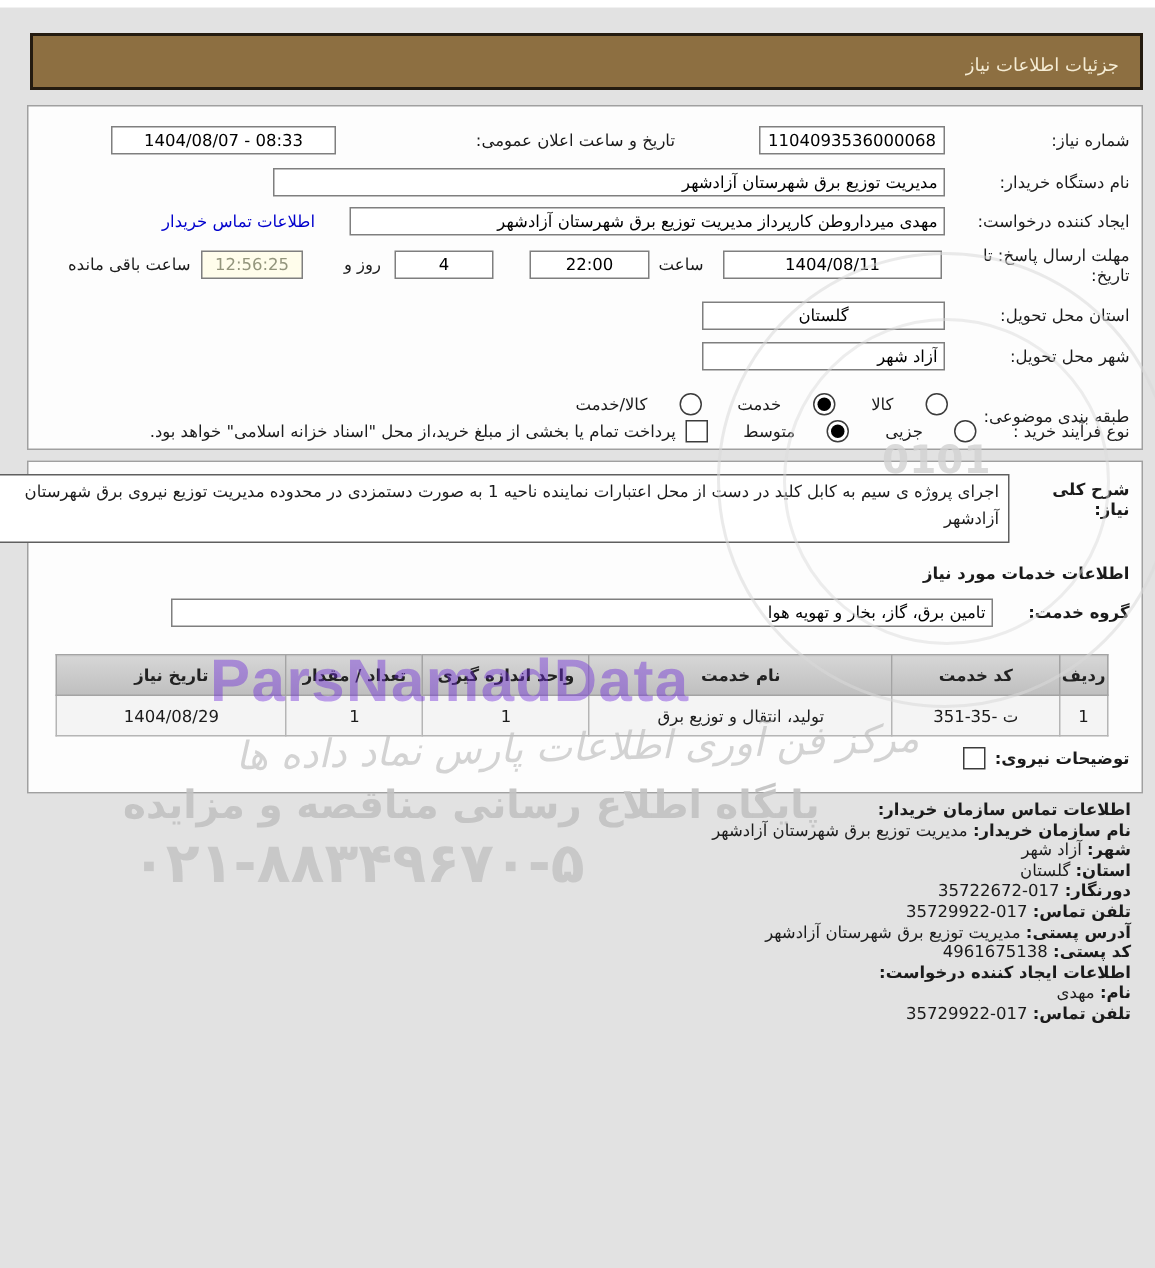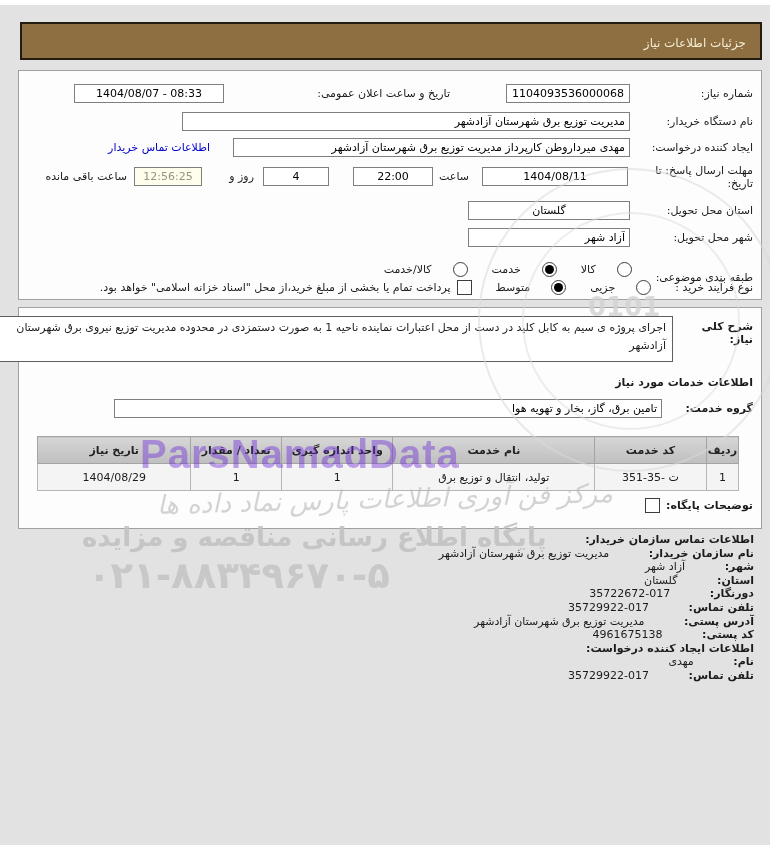--- a/index.html
+++ b/index.html
@@ -31,21 +31,21 @@
   .checkbox{width:13px;height:13px;border:1px solid #3c3c3c;background:#fff;display:inline-block;flex:none;}
 
   #descbox{position:absolute;top:8px;right:88px;width:683px;height:46px;border:1px solid #5f5f5f;background:#fff;padding:2px 6px;box-sizing:border-box;line-height:18px;overflow:hidden;}
 
   table#svc{position:absolute;top:128px;right:22px;width:702px;border-collapse:collapse;font-size:11px;}
   table#svc th{background:linear-gradient(#d6d6d6,#bfbfbf);border:1px solid #a4a4a4;height:24px;font-weight:bold;color:#222;}
   table#svc td{background:#f4f4f4;border:1px solid #b5b5b5;height:24px;text-align:center;}
 
   #contact{position:absolute;top:533px;right:16px;text-align:right;line-height:13.6px;z-index:10;}
   #contact .hline{font-weight:bold;}
-  #contact b{font-weight:bold;margin-left:36px;}
+  #contact b{font-weight:bold;}
 
   
   .wm{position:absolute;pointer-events:none;z-index:5;}
   #wm-circle1{top:168px;left:478px;width:300px;height:300px;border:2px solid #d9d9d9;border-radius:50%;opacity:.55;}
   #wm-circle2{top:212px;left:522px;width:214px;height:214px;border:2px solid #dcdcdc;border-radius:50%;opacity:.5;}
   #wm-digits{top:292px;left:588px;font-size:26px;font-weight:bold;color:#d2d2d2;opacity:.8;}
   #wm-brand{top:432px;left:140px;font-size:40px;font-weight:bold;color:#6d28d9;opacity:.42;letter-spacing:1px;font-family:Liberation Sans, sans-serif;}
   #wm-script{top:484px;left:55px;width:660px;text-align:center;font-size:26px;font-style:italic;color:#bdbdbd;opacity:.65;transform:rotate(-1.5deg);white-space:nowrap;}
   #wm-tagline{top:522px;left:82px;font-size:26px;font-weight:bold;color:#c2c2c2;opacity:.9;}
   #wm-phone{top:554px;left:88px;font-size:37px;font-weight:bold;color:#c7c7c7;letter-spacing:3px;direction:ltr;unicode-bidi:bidi-override;opacity:.95;}
@@ -158,21 +158,21 @@
           <td>ت -35-351</td>
           <td>تولید، انتقال و توزیع برق</td>
           <td>1</td>
           <td>1</td>
           <td>1404/08/29</td>
         </tr>
       </tbody>
     </table>
 
     <div class="optrow" style="top:190px;">
-      <span class="lbl blbl" style="position:static;">توضیحات پایگاه:</span>
+      <span class="lbl blbl" style="position:static;">توضیحات نیروی:</span>
       <span class="checkbox"></span>
     </div>
   </div>
 
   <div id="contact">
     <div class="hline">اطلاعات تماس سازمان خریدار:</div>
     <div><b>نام سازمان خریدار:</b> <span>مدیریت توزیع برق شهرستان آزادشهر</span></div>
     <div><b>شهر:</b> <span>آزاد شهر</span></div>
     <div><b>استان:</b> <span>گلستان</span></div>
     <div><b>دورنگار:</b> <span>017-35722672</span></div>

